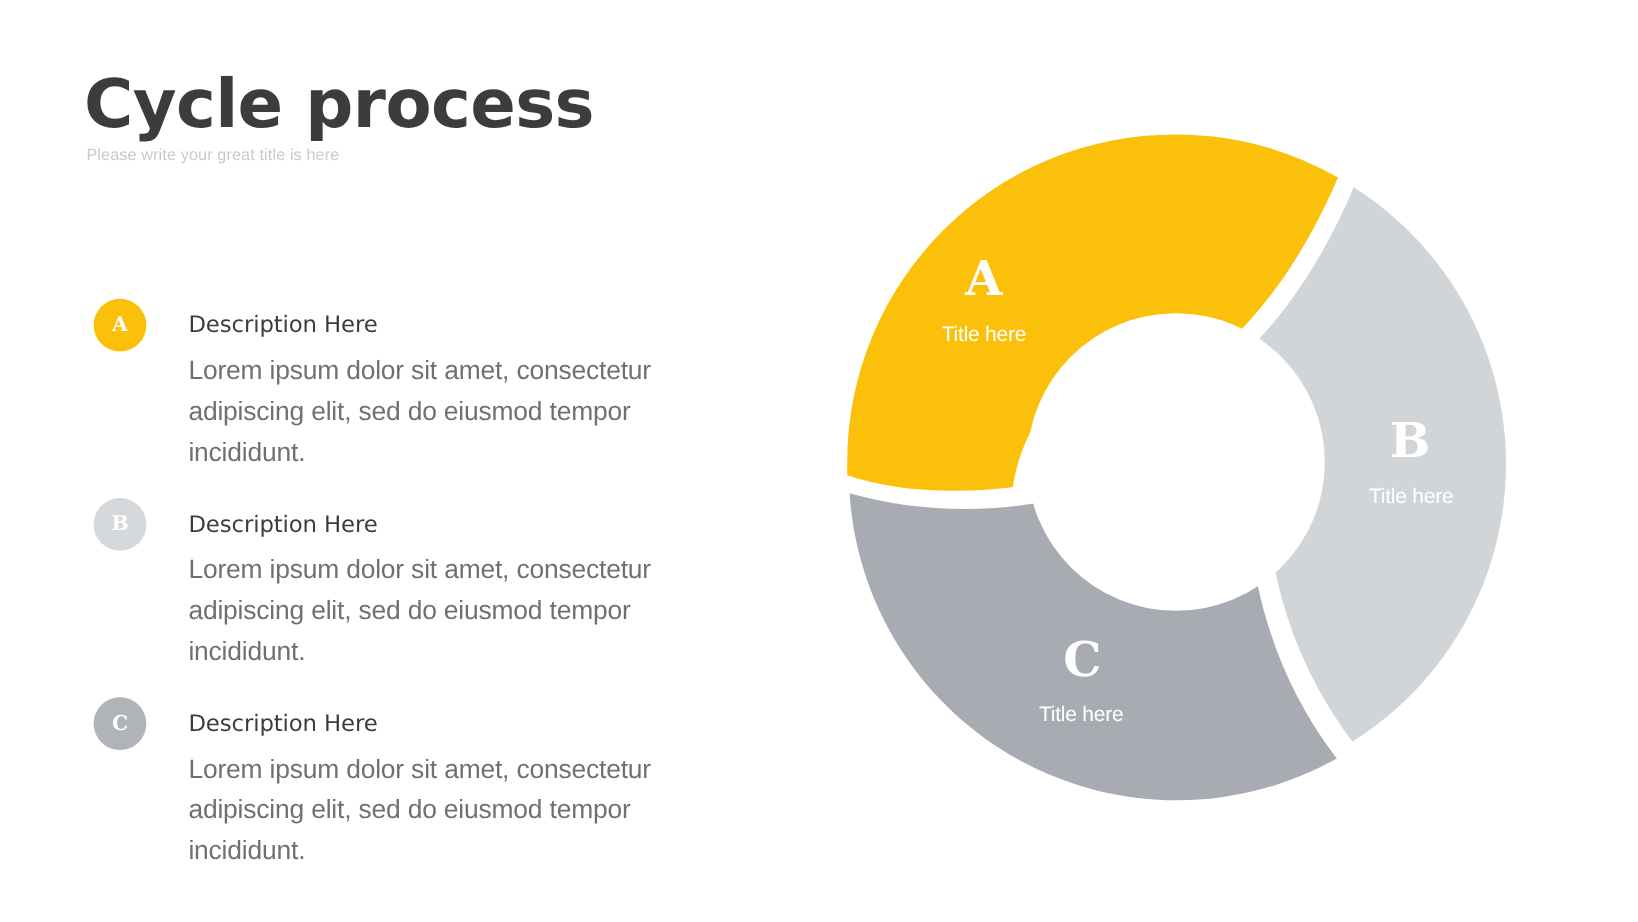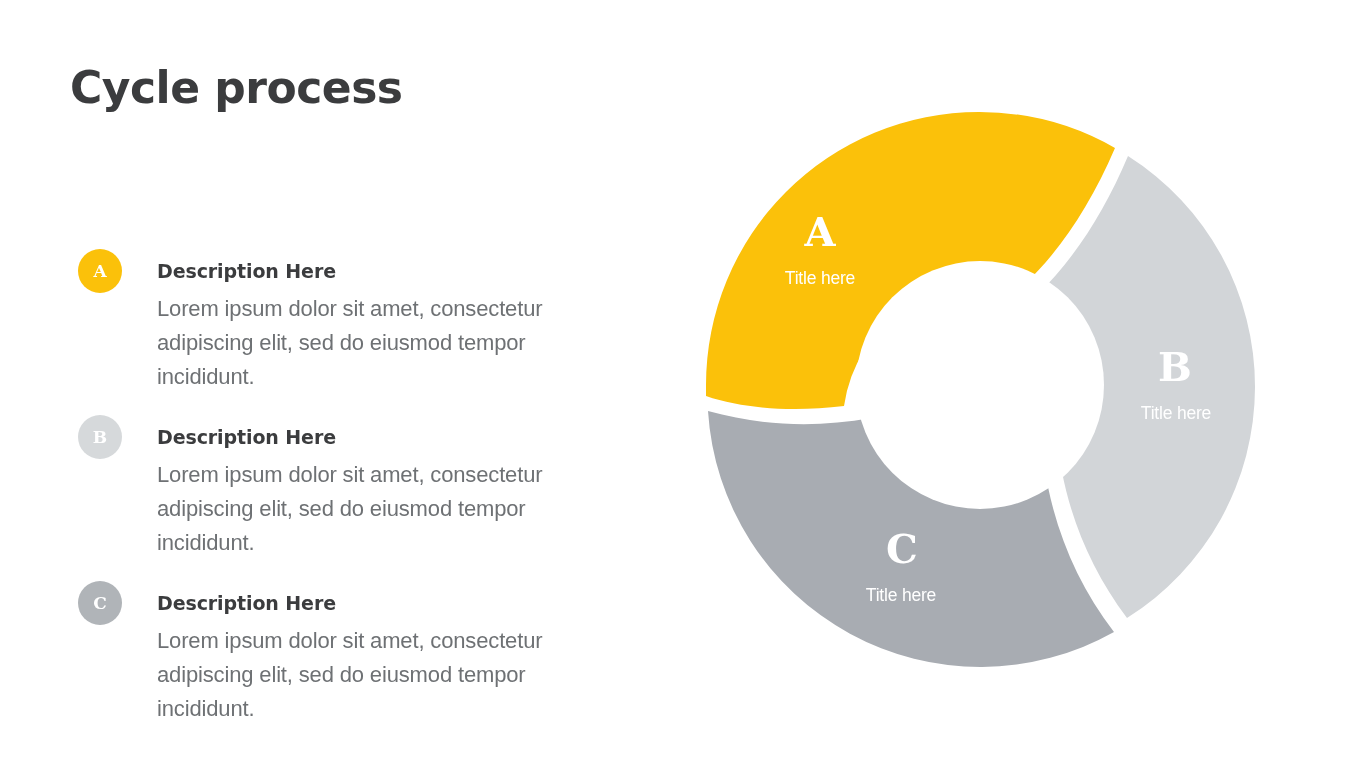--- a/index.html
+++ b/index.html
@@ -26,21 +26,21 @@
   
   .header {
     position: absolute;
     left: 70px;
     top: 62px;
     width: 620px;
   }
   .page-title {
     margin: 0;
     font-family: "DejaVu Sans", sans-serif;
-    font-size: 44px;
+    font-size: 56px;
     line-height: 52px;
     font-weight: 700;
     letter-spacing: -0.5px;
     color: #3b3c3e;
   }
   .page-subtitle {
     margin: 6px 0 0 2px;
     font-family: "Liberation Sans", sans-serif;
     font-size: 13.5px;
     line-height: 18px;
@@ -84,21 +84,21 @@
   .badge.yellow { background: #FBC10A; }
   .badge.light  { background: #D6D9DB; }
   .badge.mid    { background: #B0B4B8; }
 
   .item-title {
     margin: 0;
     padding-top: 10px;
     font-family: "DejaVu Sans", sans-serif;
     font-size: 19px;
     line-height: 24px;
-    font-weight: 700;
+    font-weight: 400;
     color: #3b3c3e;
     letter-spacing: -0.1px;
   }
   .item-body {
     margin: 9px 0 0 0;
     font-family: "Liberation Sans", sans-serif;
     font-size: 22px;
     line-height: 34px;
     color: #6e7174;
     max-width: 440px;
@@ -129,20 +129,21 @@
     letter-spacing: -0.2px;
   }
 </style>
 </head>
 <body>
 
 <div class="slide">
 
   <div class="header">
     <h1 class="page-title">Cycle process</h1>
+    <p class="page-subtitle">Please write your great title is here</p>
   </div>
 
   <div class="items">
 
     <div class="item">
       <div class="badge yellow" style="background: rgb(251, 193, 10);">A</div>
       <h2 class="item-title">Description Here</h2>
       <p class="item-body">Lorem ipsum dolor sit amet, consectetur adipiscing elit, sed do eiusmod tempor incididunt.</p>
     </div>
 

